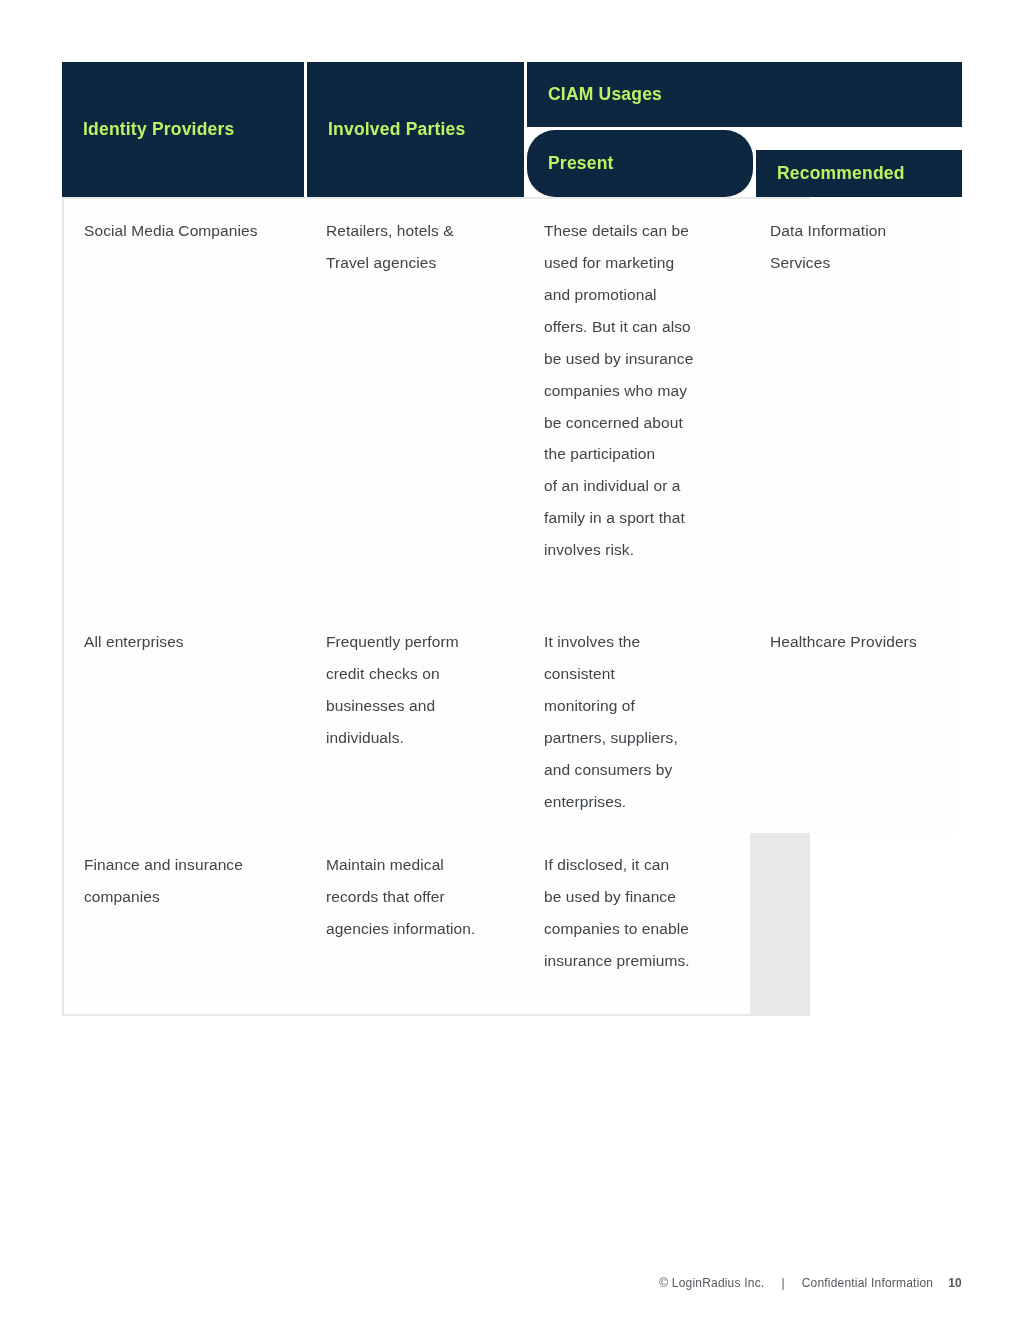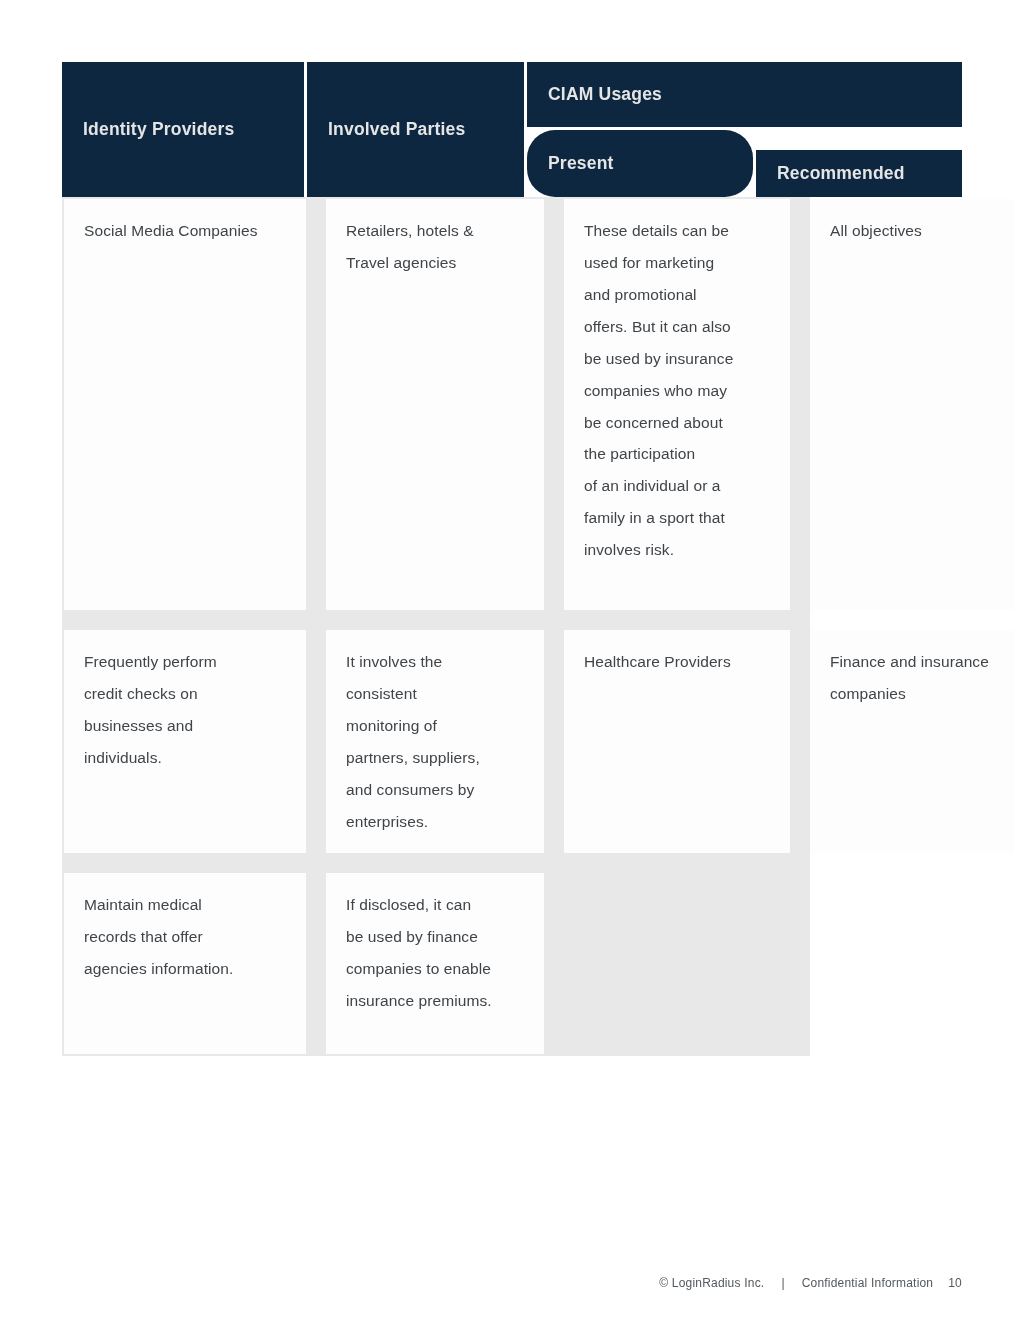--- a/index.html
+++ b/index.html
@@ -26,40 +26,40 @@
   .thead {
     display: grid;
     grid-template-columns: 242px 217px 226px 206px;
     grid-template-rows: 65px 67px;
     gap: 3px;
     background: #ffffff;
     width: 900px;
   }
   .th {
     background: #0d2741;
-    color: #e5e5e5;
+    color: #bef264;
     display: flex;
     align-items: center;
     padding-left: 21px;
     padding-right: 10px;
     font-size: 17.5px;
     font-weight: bold;
     letter-spacing: 0.2px;
   }
   .th-identity   { grid-column: 1; grid-row: 1 / 3; }
   .th-involved   { grid-column: 2; grid-row: 1 / 3; }
   .th-ciam       { grid-column: 3 / 5; grid-row: 1; }
   .th-present    { grid-column: 3; grid-row: 2; border-radius: 28px; }
   .th-recommend  { grid-column: 4; grid-row: 2; margin-top: 20px; }
   
   .tbody {
     display: grid;
     grid-template-columns: 242px 218px 226px 204px;
     grid-template-rows: 411px 223px 181px;
-    gap: 20px;
+    gap: 0;
     background: #e8e8e8;
     border: 2px solid #e8e8e8;
     width: 748px;
   }
   .td {
     background: #fdfdfd;
     color: #3f4449;
     font-size: 15.5px;
     line-height: 2.06;
     letter-spacing: 0.1px;
@@ -71,21 +71,21 @@
     position: absolute;
     top: 1276px;
     right: 62px;
     display: flex;
     align-items: flex-start;
     gap: 17px;
     font-size: 12px;
     letter-spacing: 0.2px;
     color: #53585d;
   }
-  .footer .pageno { margin-left: -2px; }
+  .footer .pageno { margin-left: -2px; font-weight: bold; }
 </style>
 </head>
 <body>
 
 <div class="page">
 
   <div class="table-wrap">
 
     <div class="thead">
       <div class="th th-identity">Identity Providers</div>
@@ -105,21 +105,23 @@
 and promotional
 offers. But it can also
 be used by insurance
 companies who may
 be concerned about
 the participation
 of an individual or a
 family in a sport that
 involves risk.</div>
 
-      <div class="td">All objectives</div>
+      <div class="td">Data Information
+Services</div>
+      <div class="td">All enterprises</div>
       <div class="td">Frequently perform
 credit checks on
 businesses and
 individuals.</div>
       <div class="td">It involves the
 consistent
 monitoring of
 partners, suppliers,
 and consumers by
 enterprises.</div>

